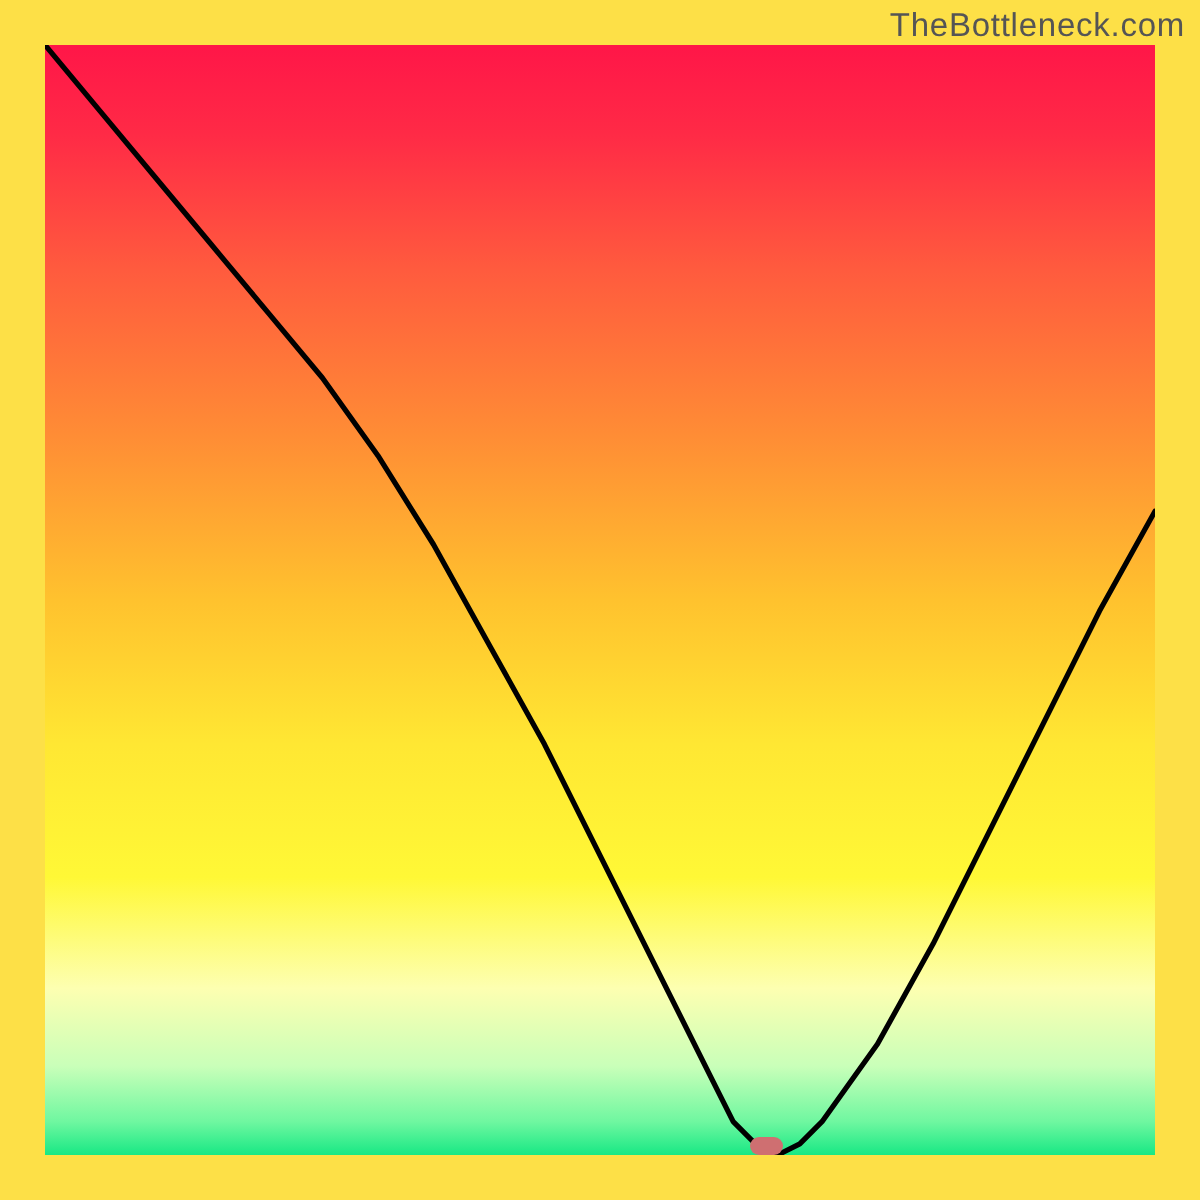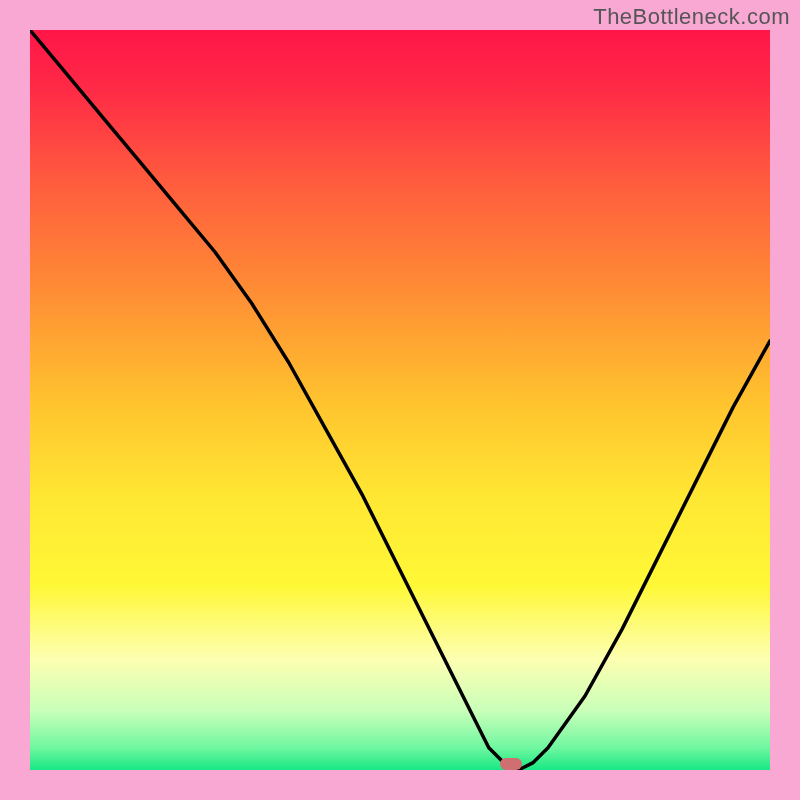--- a/index.html
+++ b/index.html
@@ -8,21 +8,21 @@
     width: 800px;
     height: 800px;
     background: #000;
     overflow: hidden;
     font-family: Arial, Helvetica, sans-serif;
   }
   .outer {
     position: relative;
     width: 800px;
     height: 800px;
-    background: #f9a8d4;
+    background: #fde047;
   }
   .watermark {
     position: absolute;
     top: 4px;
     right: 10px;
     color: #555;
     font-size: 22px;
     font-weight: 500;
     letter-spacing: 0.5px;
   }

